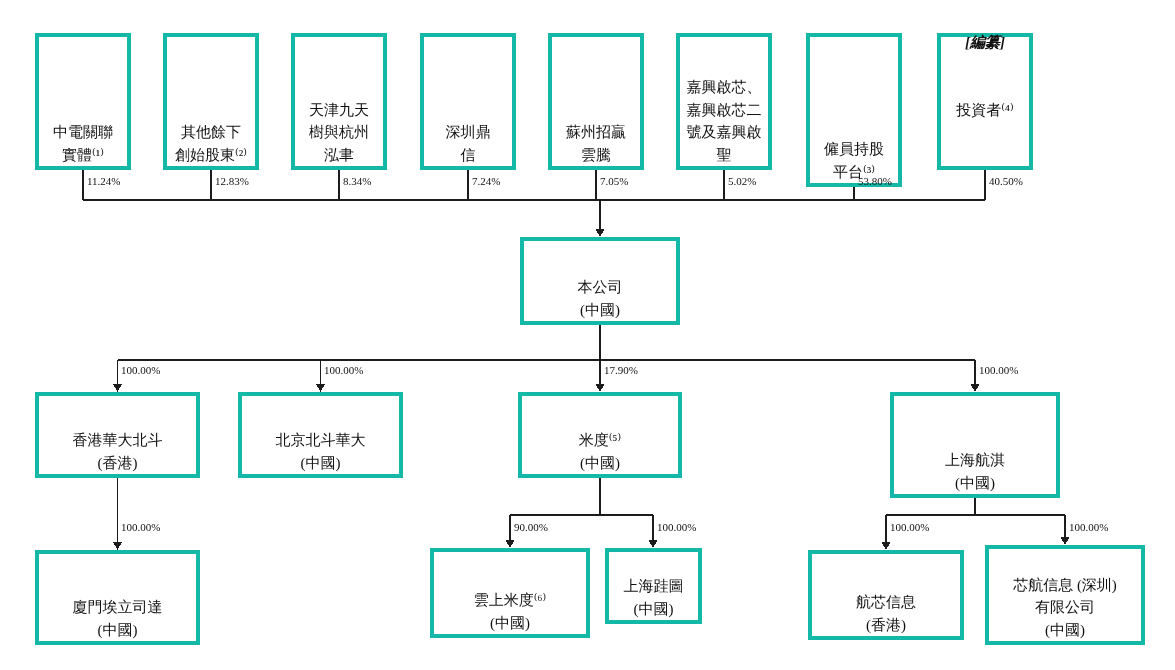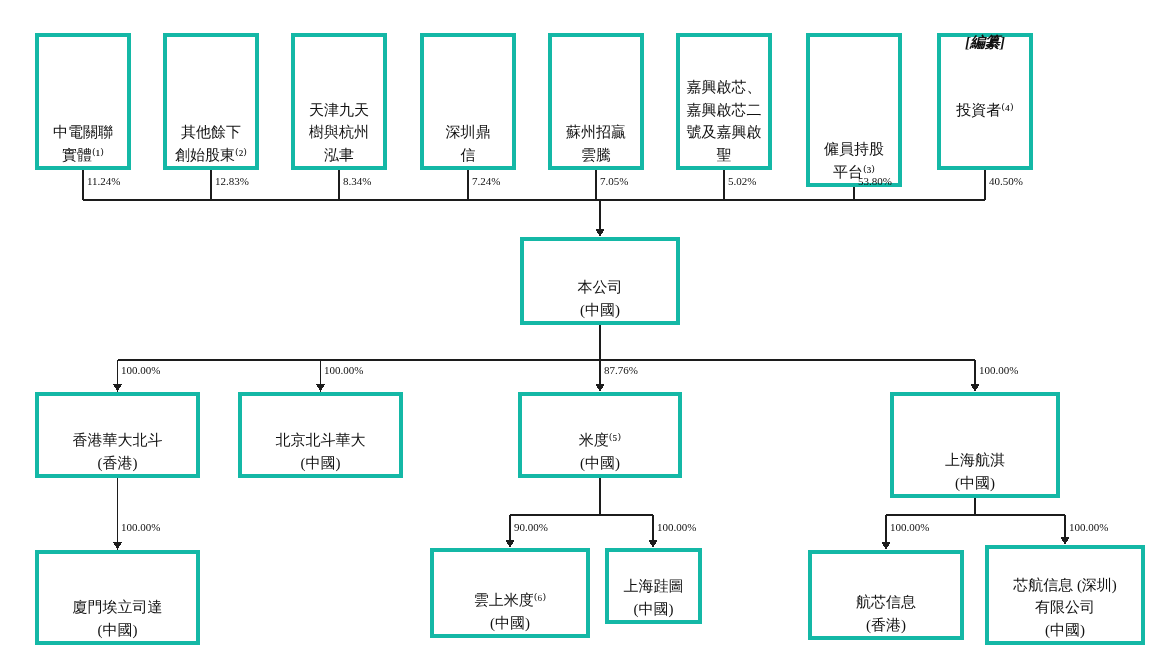--- a/index.html
+++ b/index.html
@@ -140,21 +140,21 @@
     <div class="label">米度⁽⁵⁾
 (中國)</div>
   </div>
   <div class="node" style="left:890px;top:392px;width:170px;height:106px">
     <div class="label">上海航淇
 (中國)</div>
   </div>
 
   <div class="pct" style="left:121px;top:365px">100.00%</div>
   <div class="pct" style="left:324px;top:365px">100.00%</div>
-  <div class="pct" style="left:604px;top:365px">87.76%</div>
+  <div class="pct" style="left:604px;top:365px">17.90%</div>
   <div class="pct" style="left:979px;top:365px">100.00%</div>
 
   <div class="node" style="left:35px;top:550px;width:165px;height:95px">
     <div class="label">廈門埃立司達
 (中國)</div>
   </div>
   <div class="node" style="left:430px;top:548px;width:160px;height:90px">
     <div class="label">雲上米度⁽⁶⁾
 (中國)</div>
   </div>

